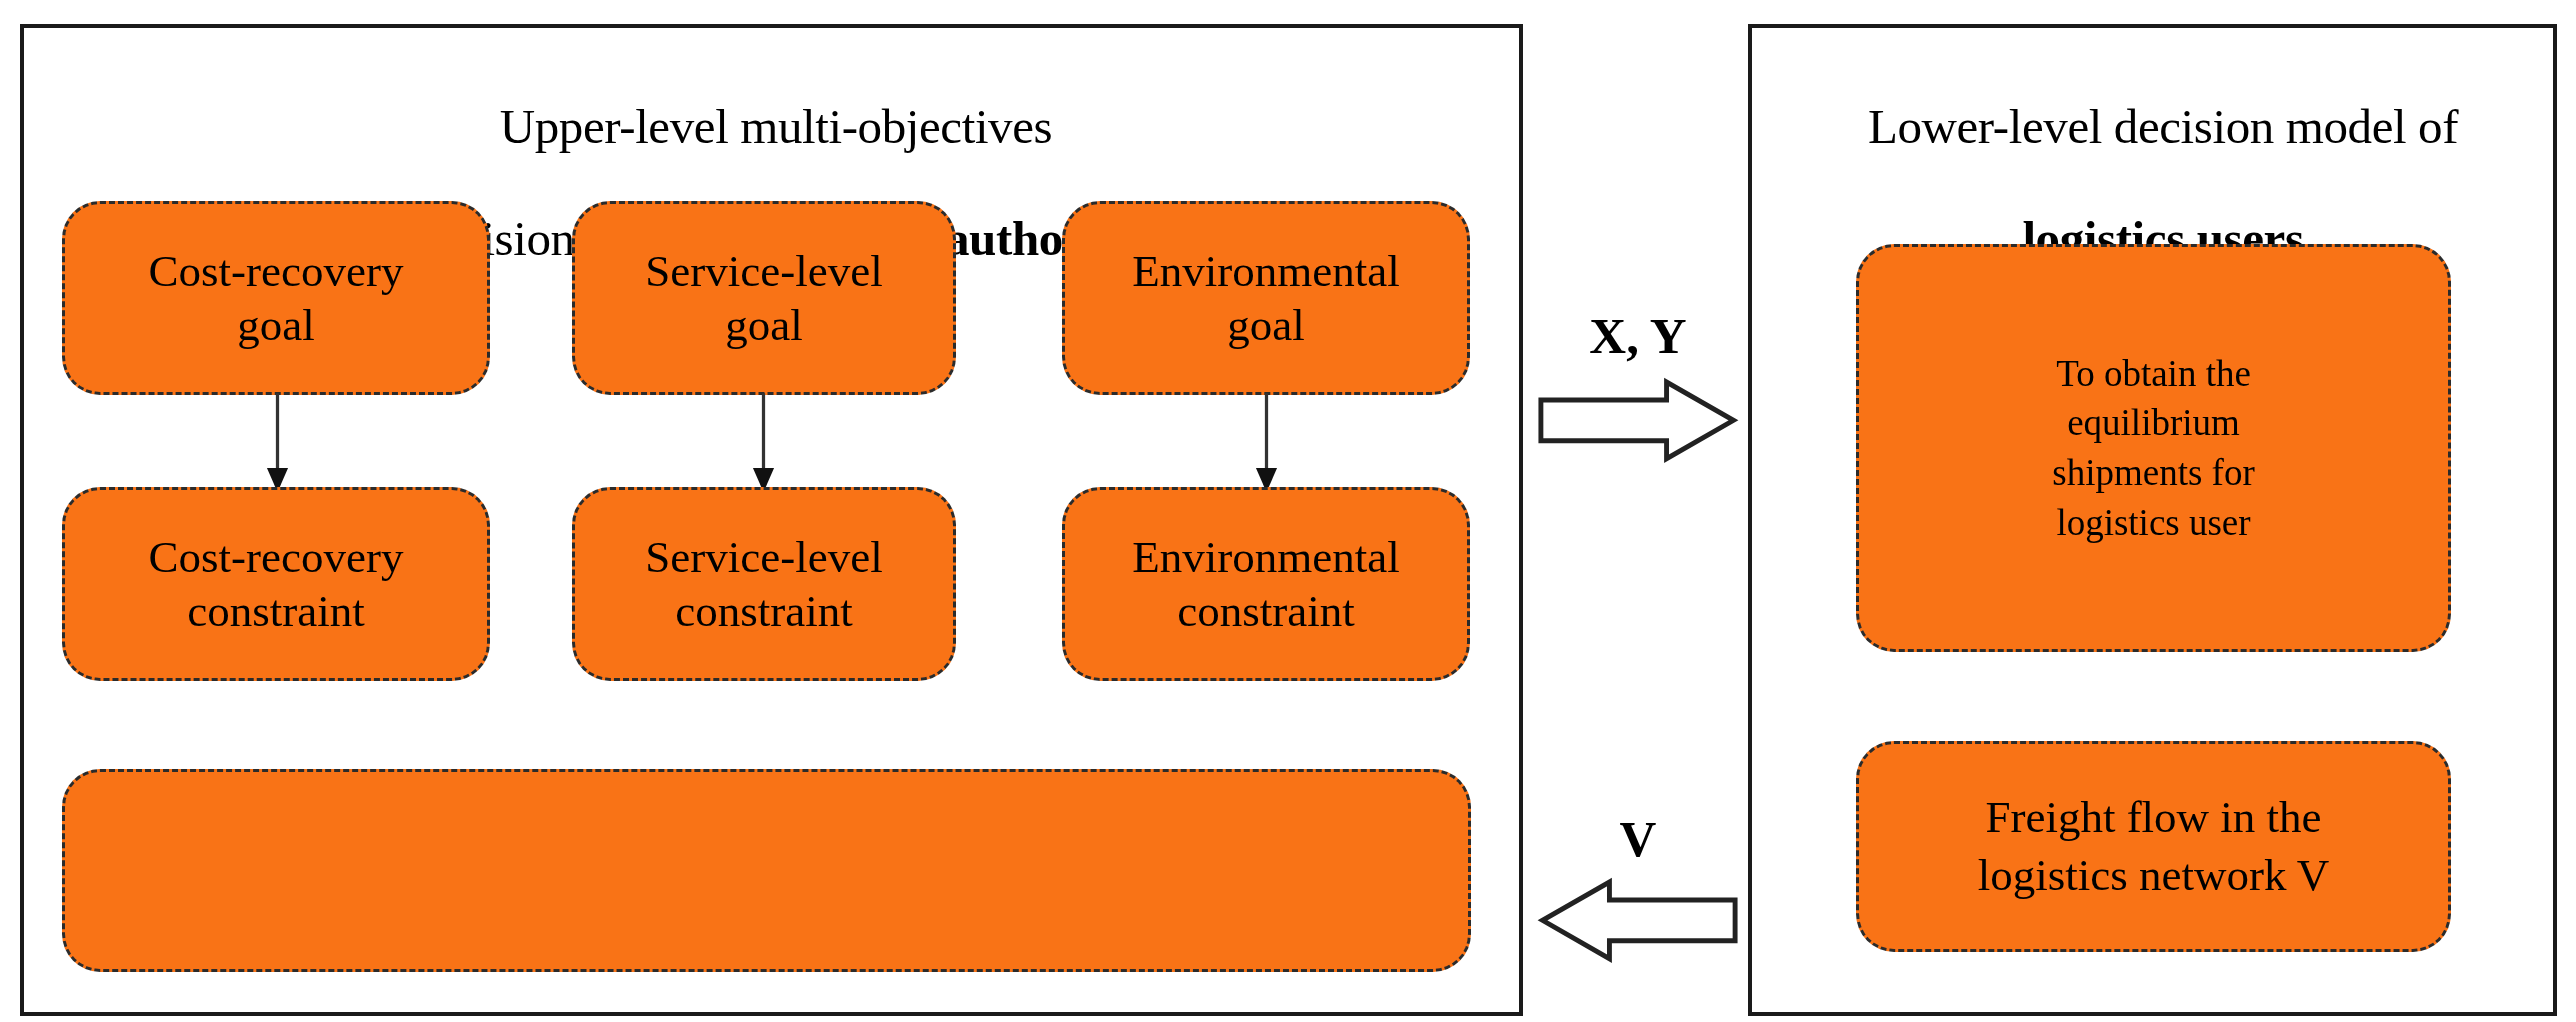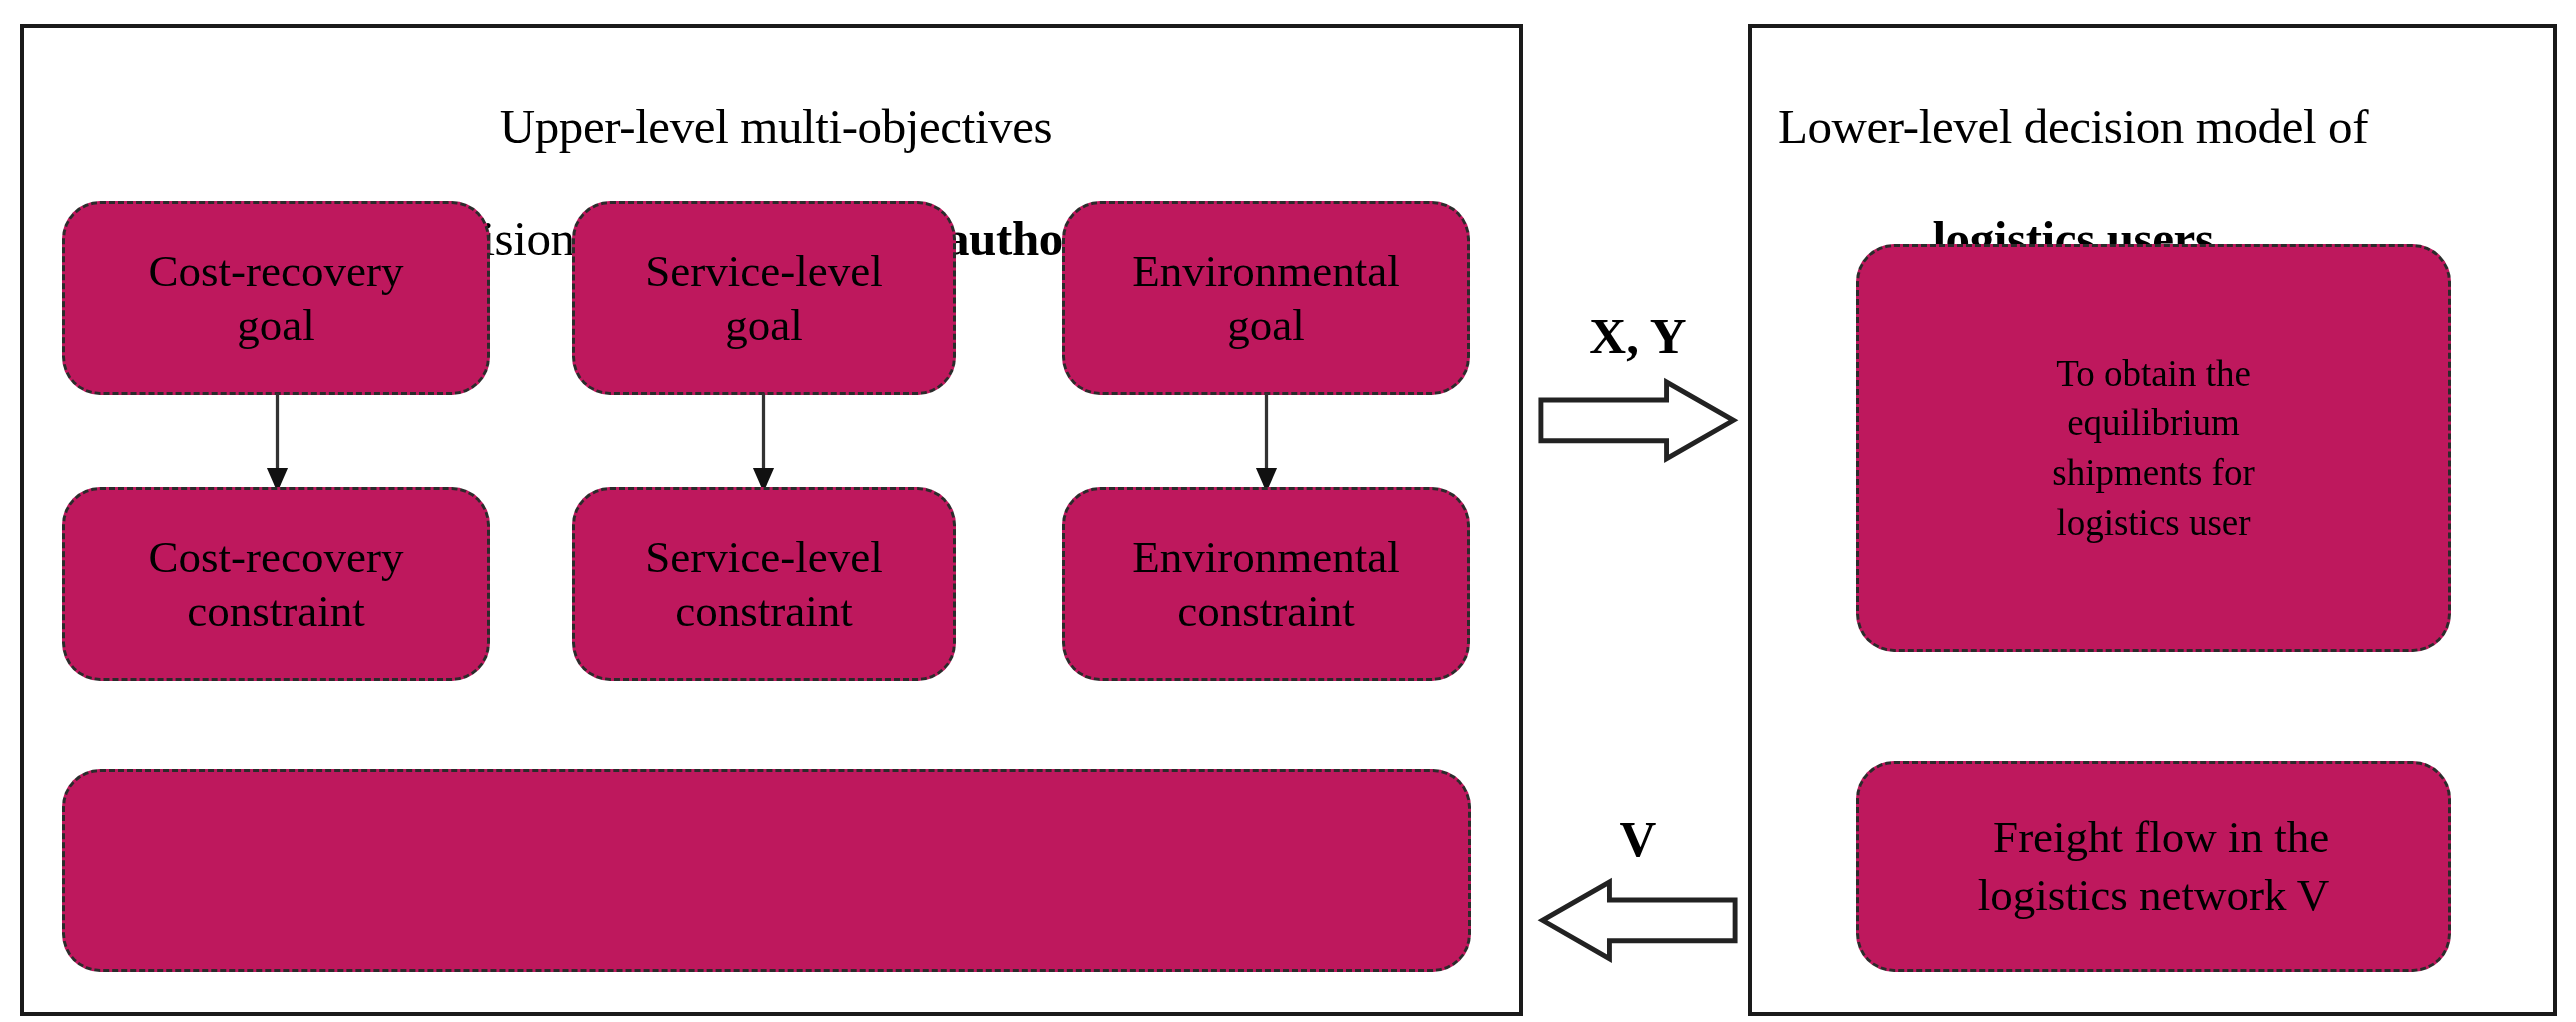--- a/index.html
+++ b/index.html
@@ -33,30 +33,30 @@
   
   .panel-title {
     position: absolute;
     text-align: center;
     line-height: 1.14;
     font-size: 49px;
     letter-spacing: -0.4px;
     white-space: pre-line;
   }
   #upper-title { left: 245px; top: 34px;  width: 1062px; }
-  #lower-title { left: 1685px; top: 34px; width: 776px; }
+  #lower-title { left: 1775px; top: 34px; width: 776px; }
   .panel-title .strong { font-weight: bold; }
 
   
   .dbox {
     position: absolute;
     box-sizing: border-box;
     border: 3.3px dashed #2b2b2b;
     border-radius: 38px;
-    background: #be185d;
+    background: #f97316;
     display: flex;
     align-items: center;
     justify-content: center;
     text-align: center;
     line-height: 1.2;
     font-size: 45px;
     white-space: pre-line;
     padding: 4.9px 8.2px;
   }
 
@@ -75,22 +75,22 @@
     left: 62px; top: 760px; width: 1409px; height: 203px;
     font-size: 46px; line-height: 1.28;
   }
 
   
   #equilibrium-box {
     left: 1856px; top: 235px; width: 595px; height: 408px;
     font-size: 37px; line-height: 1.34;
   }
   #freight-flow-box {
-    left: 1856px; top: 752px; width: 595px; height: 211px;
-    font-size: 45px; line-height: 1.28; text-align: right;
+    left: 1856px; top: 732px; width: 595px; height: 211px;
+    font-size: 45px; line-height: 1.28;
   }
 
   
   .vconn { position: absolute; }
 
   
   .exch-label {
     position: absolute;
     font-size: 51px;
     font-weight: bold;

